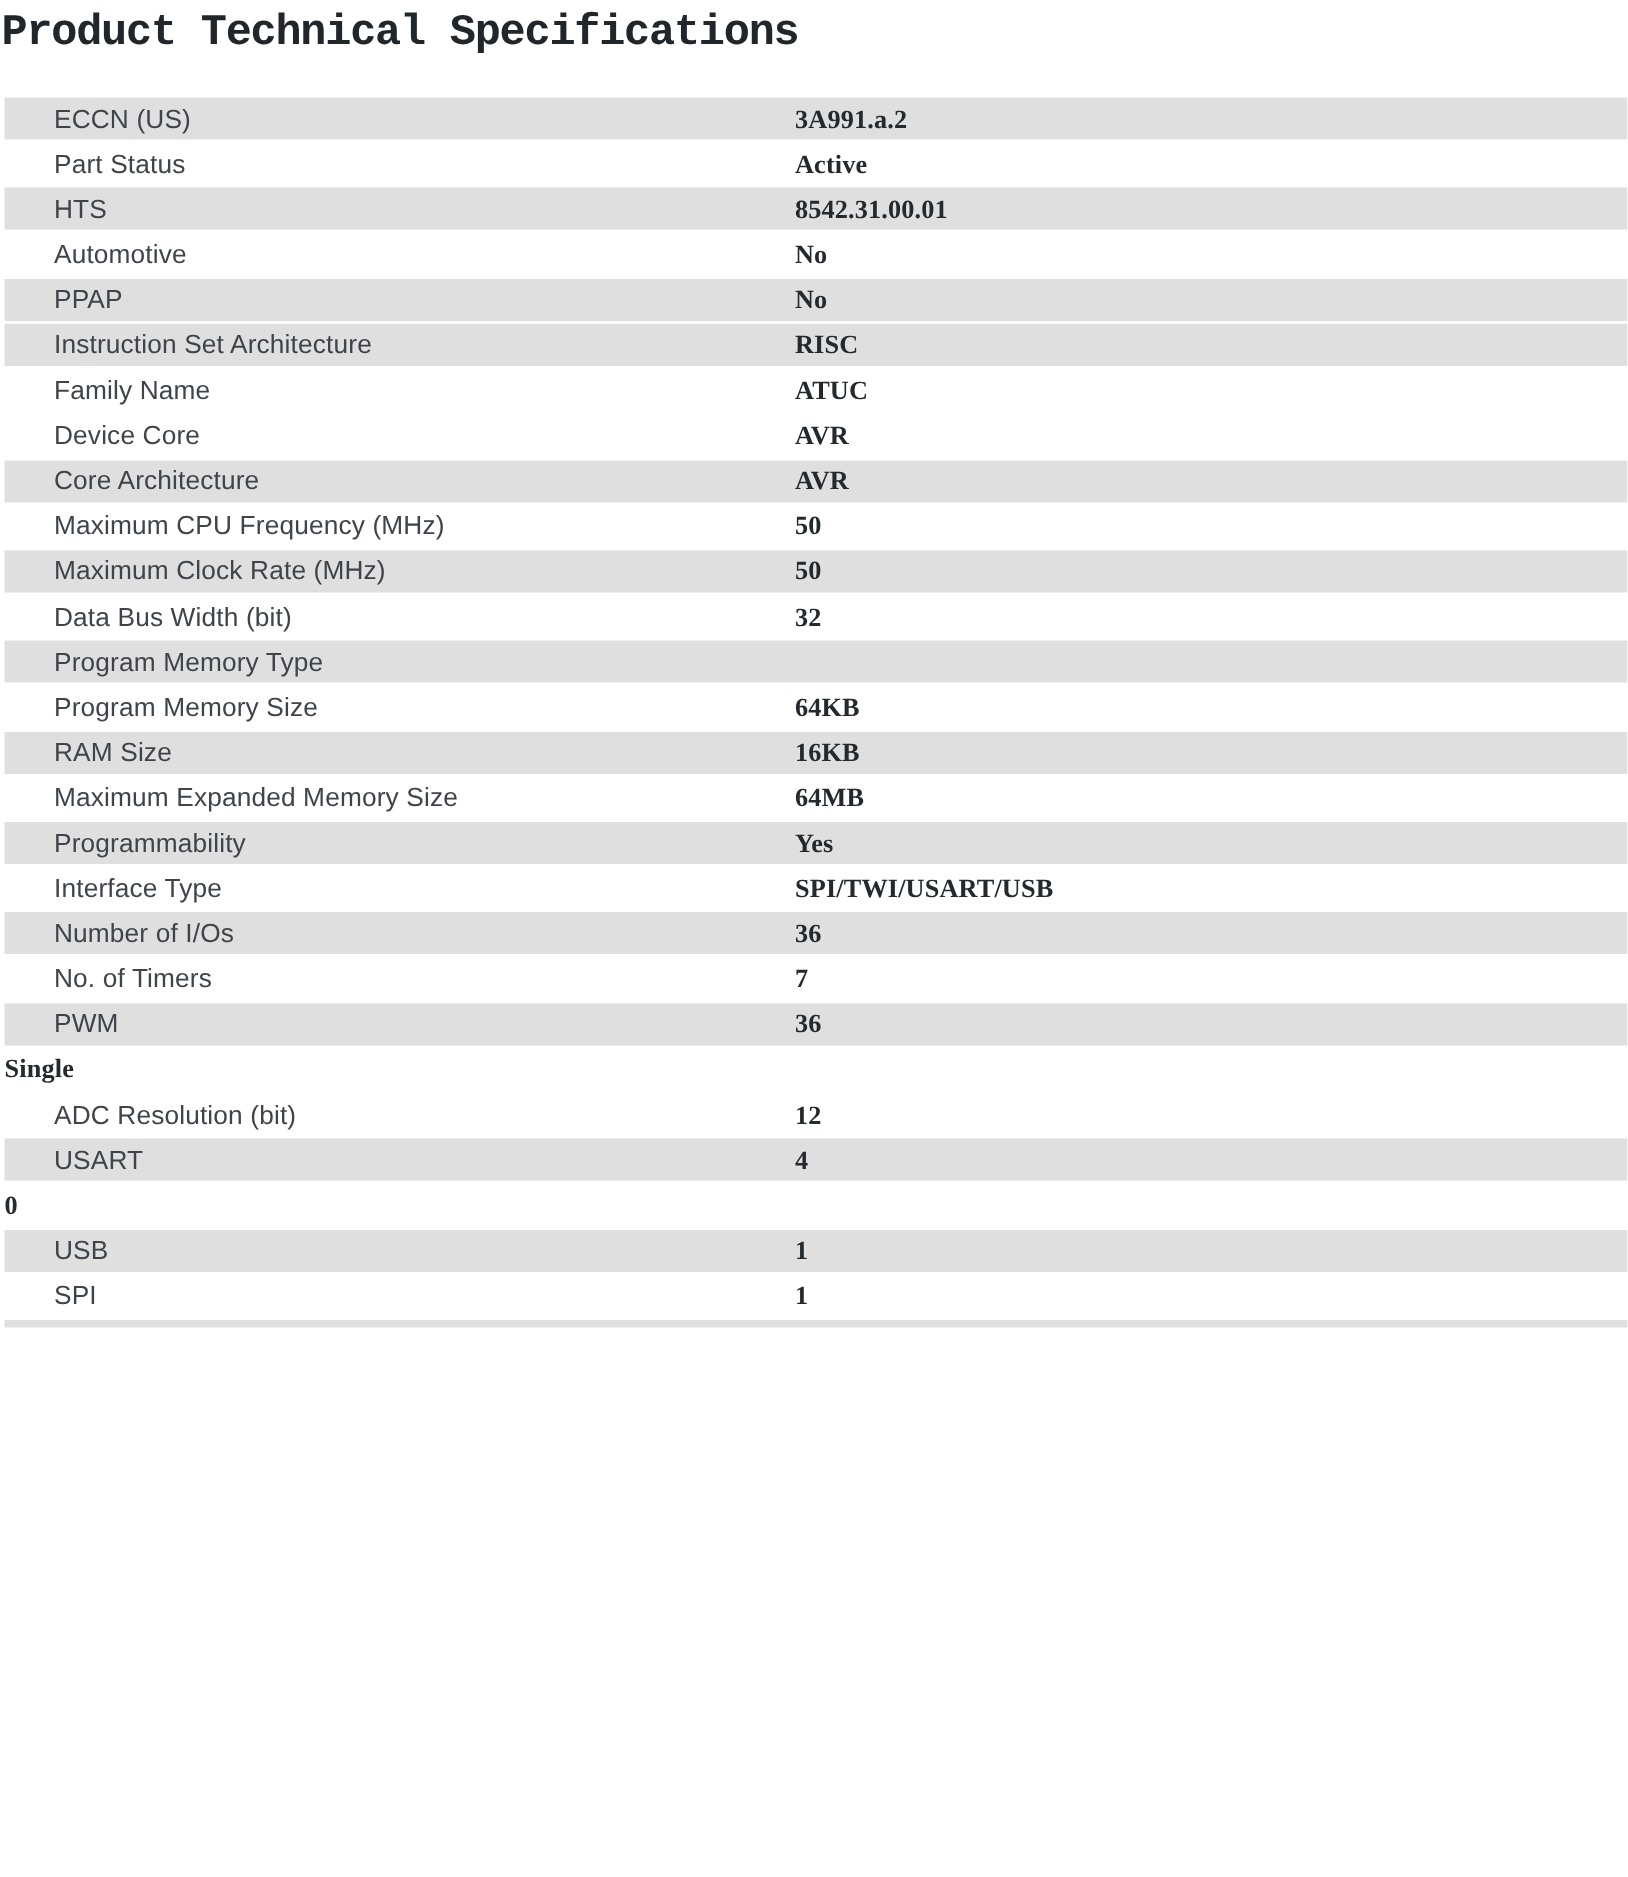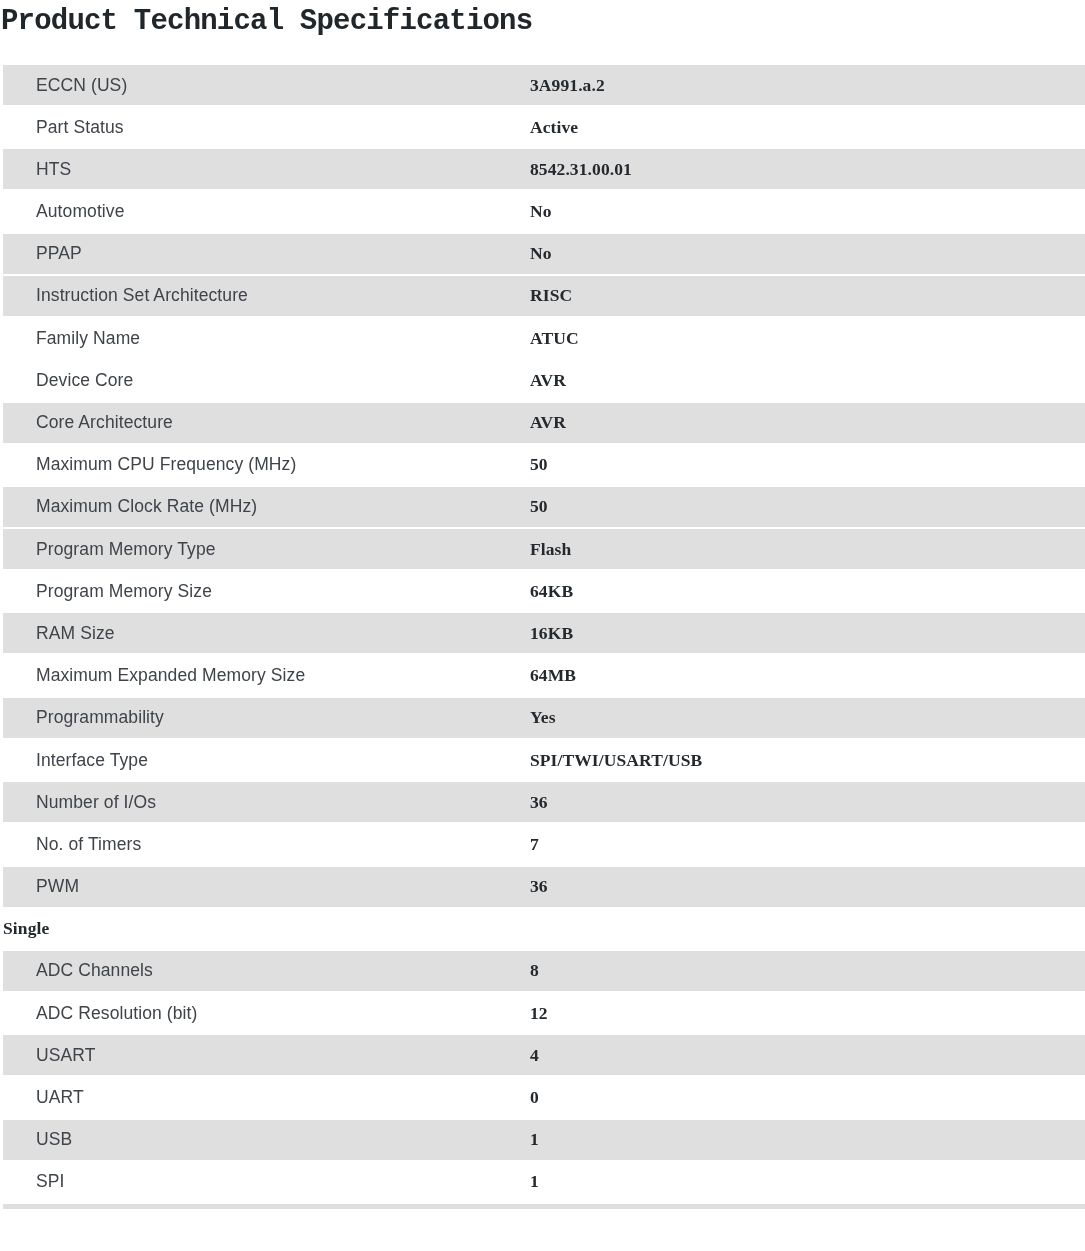--- a/index.html
+++ b/index.html
@@ -17,21 +17,21 @@
     font-weight: 700;
     letter-spacing: -0.8px;
     color: var(--title-text, #21262b);
     font-family: Liberation Mono, monospace;
   }
   .spec-table {
     margin-top: 24px;
   }
   .spec-row {
     margin-left: 3px;
-    height: 40px;
+    height: 28px;
     margin-bottom: 2.2px;
     display: flex;
     align-items: center;
     background: #ffffff;
   }
   .spec-row.striped {
     background: var(--row-stripe, #dfdfdf);
   }
   .spec-label {
     flex: 0 0 527px;
@@ -113,24 +113,27 @@
   <div class="spec-row">
     <span class="spec-label">Maximum CPU Frequency (MHz)</span>
     <span class="spec-value">50</span>
   </div>
 
   <div class="spec-row striped">
     <span class="spec-label">Maximum Clock Rate (MHz)</span>
     <span class="spec-value">50</span>
   </div>
 
+  <div class="spec-row">
+    <span class="spec-label">Data Bus Width (bit)</span>
+    <span class="spec-value">32</span>
+  </div>
 
   <div class="spec-row striped">
     <span class="spec-label">Program Memory Type</span>
-    <span class="spec-value">Flash</span>
   </div>
 
   <div class="spec-row">
     <span class="spec-label">Program Memory Size</span>
     <span class="spec-value">64KB</span>
   </div>
 
   <div class="spec-row striped">
     <span class="spec-label">RAM Size</span>
     <span class="spec-value">16KB</span>
@@ -163,37 +166,32 @@
 
   <div class="spec-row striped">
     <span class="spec-label">PWM</span>
     <span class="spec-value">36</span>
   </div>
 
   <div class="spec-row">
     <span class="spec-value">Single</span>
   </div>
 
-  <div class="spec-row striped">
-    <span class="spec-label">ADC Channels</span>
-    <span class="spec-value">8</span>
-  </div>
 
   <div class="spec-row">
     <span class="spec-label">ADC Resolution (bit)</span>
     <span class="spec-value">12</span>
   </div>
 
   <div class="spec-row striped">
     <span class="spec-label">USART</span>
     <span class="spec-value">4</span>
   </div>
 
   <div class="spec-row">
-    <span class="spec-label">UART</span>
     <span class="spec-value">0</span>
   </div>
 
   <div class="spec-row striped">
     <span class="spec-label">USB</span>
     <span class="spec-value">1</span>
   </div>
 
   <div class="spec-row">
     <span class="spec-label">SPI</span>

